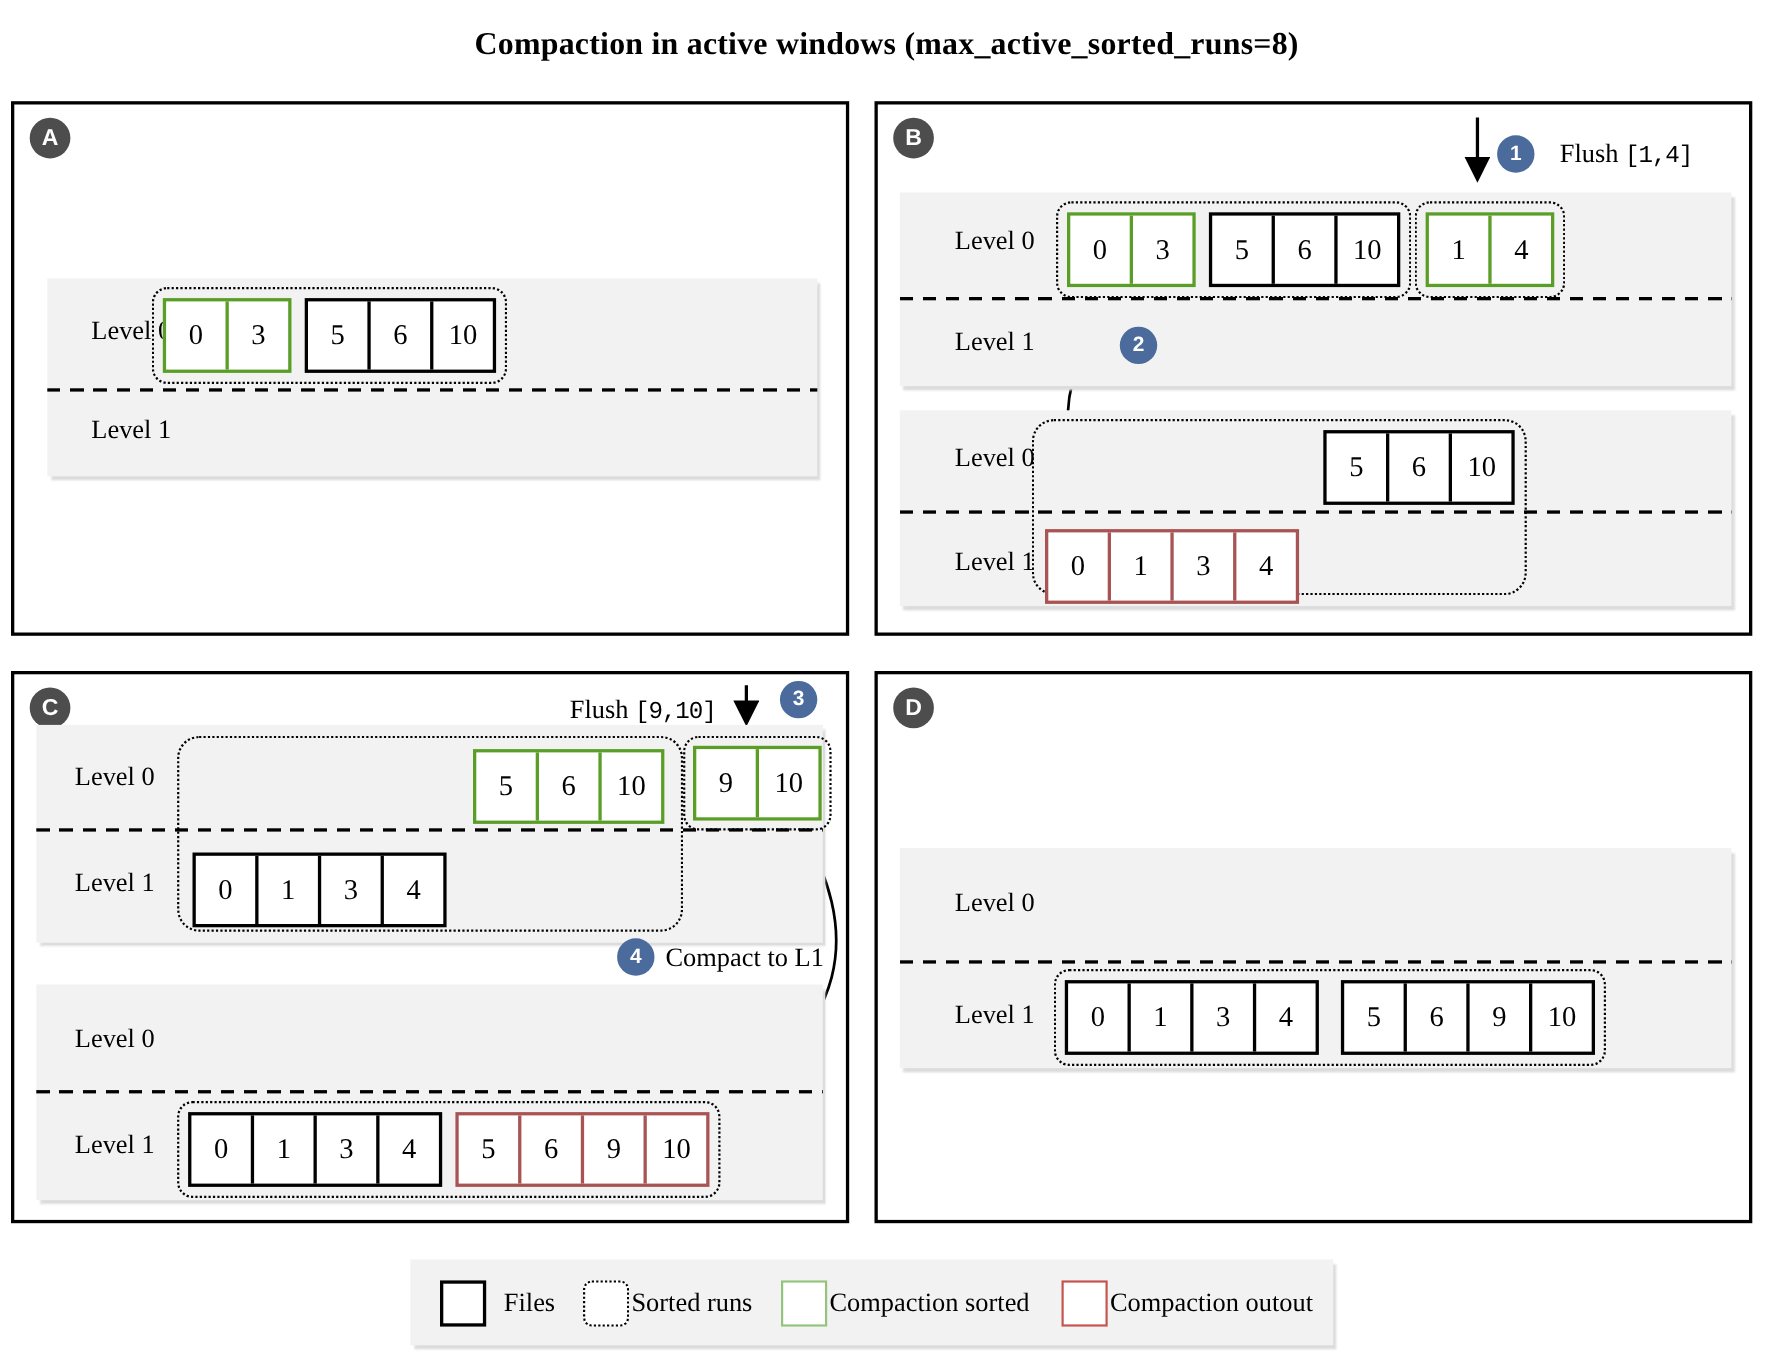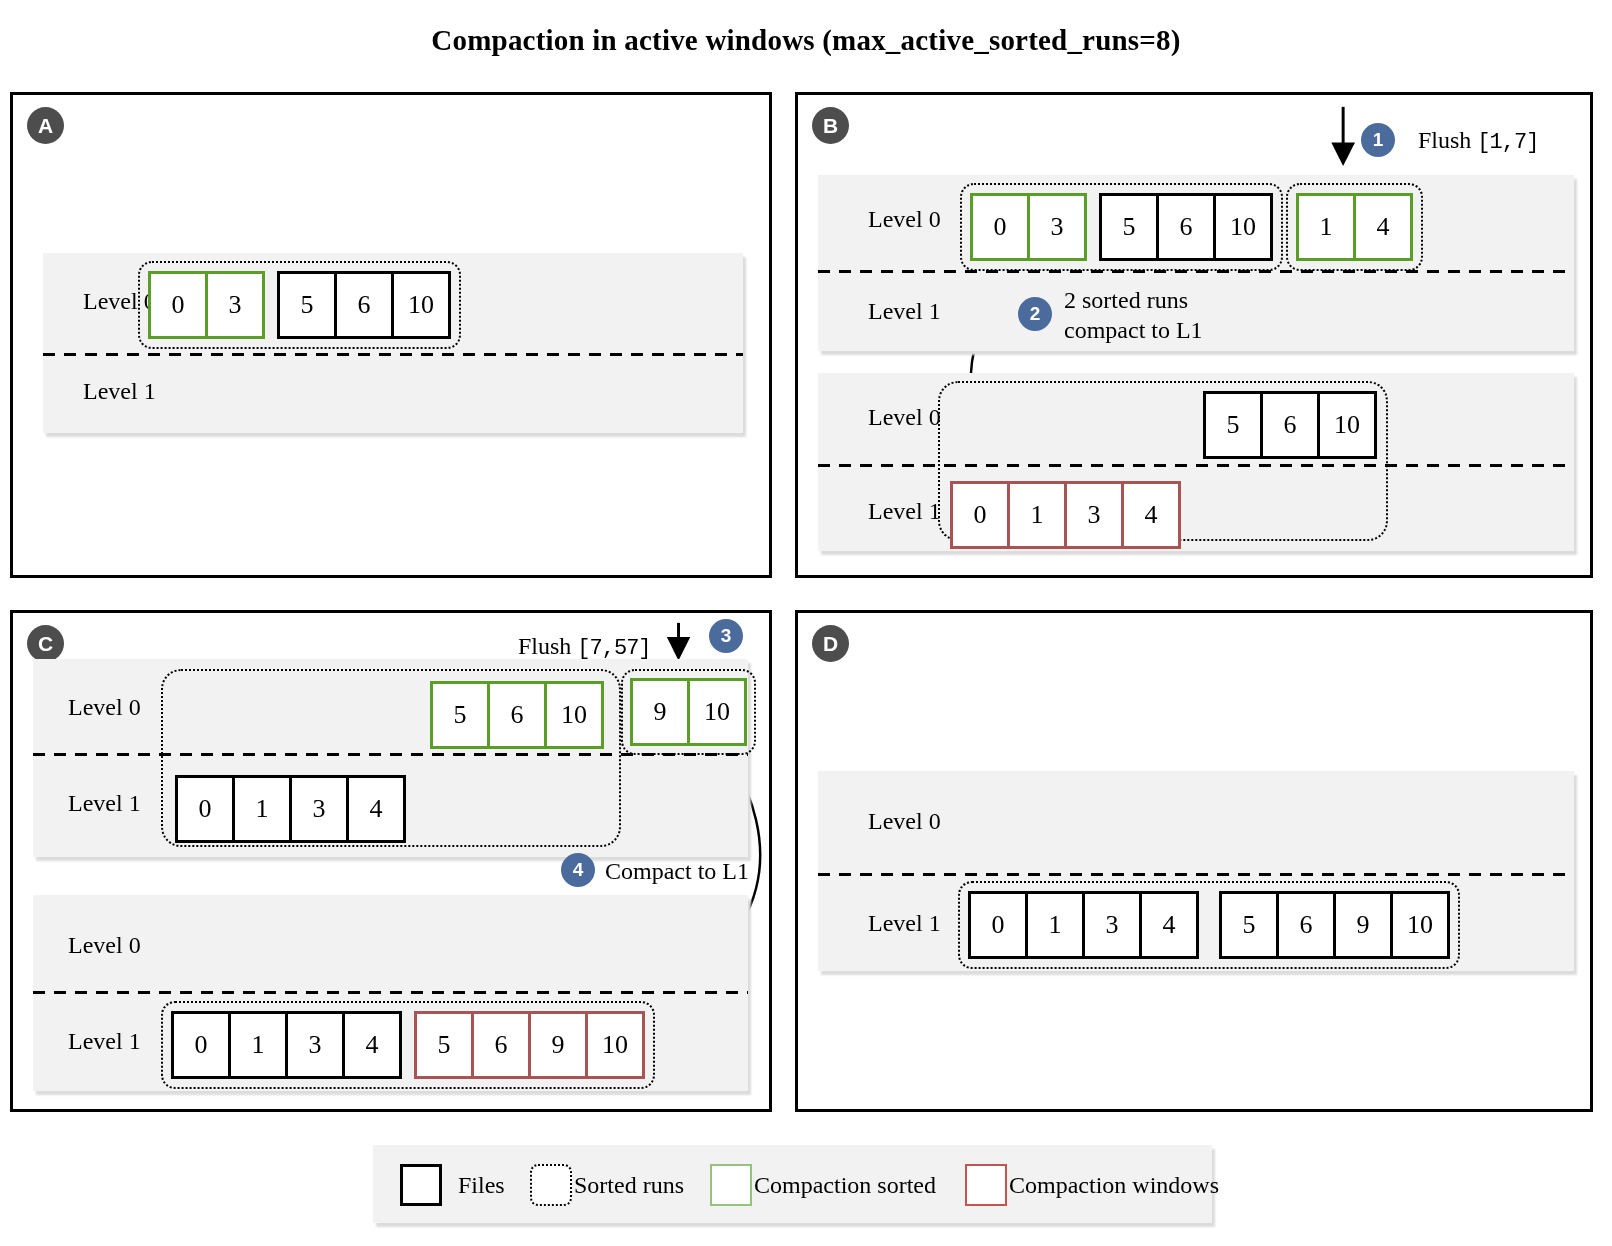--- a/index.html
+++ b/index.html
@@ -124,21 +124,21 @@
         <path d="M0,0 L8,4 L0,8 z" fill="#000"></path>
       </marker>
     </defs>
     <line x1="550" y1="12" x2="550" y2="66" stroke="#000" stroke-width="3" marker-end="url(#mB)"></line>
     <path d="M 226 166 C 160 245, 152 330, 222 378" fill="none" stroke="#000" stroke-width="2.5" marker-end="url(#mB)"></path>
   </svg>
 
   <div class="step" style="left:563px; top:28px;">1</div>
   <div class="txt" style="left:620px; top:30px;">
     <span>Flush</span>
-    <span class="mono">[1,7]</span>
+    <span class="mono">[1,4]</span>
   </div>
 
   <div class="band" style="left:20px; top:80px; width:756px; height:176px;">
     <div class="lvl" style="left:50px; top:30px;">Level 0</div>
     <div class="divider" style="top:95px;"></div>
     <div class="lvl" style="left:50px; top:122px;">Level 1</div>
     <div class="run" style="left:142px; top:8px;">
       <div class="fb g">
           <div class="cell">0</div>
           <div class="cell">3</div>
@@ -149,24 +149,20 @@
           <div class="cell">10</div>
         </div>
     </div>
     <div class="run" style="left:468px; top:8px;">
       <div class="fb g">
           <div class="cell">1</div>
           <div class="cell">4</div>
         </div>
     </div>
     <div class="step" style="left:200px; top:122px;">2</div>
-    <div class="txt" style="left:246px; top:110px;">
-      <div>2 sorted runs</div>
-      <div>compact to L1</div>
-    </div>
   </div>
 
   <div class="band" style="left:20px; top:278px; width:756px; height:178px;">
     <div class="lvl" style="left:50px; top:30px;">Level 0</div>
     <div class="divider" style="top:91px;"></div>
     <div class="lvl" style="left:50px; top:124px;">Level 1</div>
     <div class="run big" style="left:120px; top:8px; width:450px; height:160px;">
       <div class="fb k abs" style="left:263px; top:8px;">
           <div class="cell">5</div>
           <div class="cell">6</div>
@@ -190,21 +186,21 @@
       <marker id="mC" markerWidth="9" markerHeight="9" refX="6" refY="4" orient="auto">
         <path d="M0,0 L8,4 L0,8 z" fill="#000"></path>
       </marker>
     </defs>
     <line x1="672" y1="10" x2="672" y2="42" stroke="#000" stroke-width="3" marker-end="url(#mC)"></line>
     <path d="M 720 140 C 778 230, 772 335, 634 394" fill="none" stroke="#000" stroke-width="2.5" marker-end="url(#mC)"></path>
   </svg>
 
   <div class="txt" style="left:505px; top:18px;">
     <span>Flush</span>
-    <span class="mono">[7,57]</span>
+    <span class="mono">[9,10]</span>
   </div>
   <div class="step" style="left:696px; top:6px;">3</div>
 
   <div class="band" style="left:20px; top:46px; width:715px; height:198px;">
     <div class="lvl" style="left:35px; top:34px;">Level 0</div>
     <div class="divider" style="top:94px;"></div>
     <div class="lvl" style="left:35px; top:130px;">Level 1</div>
     <div class="run big" style="left:128px; top:10px; width:460px; height:178px;">
       <div class="fb g abs" style="left:267px; top:10px;">
           <div class="cell">5</div>
@@ -274,14 +270,14 @@
 </div>
 
 <div class="legend">
   <div class="sw files" style="left:27px;"></div>
   <div class="txt" style="left:85px;text-align:right;">Files</div>
   <div class="sw dotted" style="left:157px;"></div>
   <div class="txt" style="left:201px;font-family:Liberation Serif, serif;">Sorted runs</div>
   <div class="sw input" style="left:337px;"></div>
   <div class="txt" style="left:381px;">Compaction sorted</div>
   <div class="sw output" style="left:592px;"></div>
-  <div class="txt" style="left:636px;">Compaction windows</div>
+  <div class="txt" style="left:636px;">Compaction outout</div>
 </div>
 
 </body></html>

